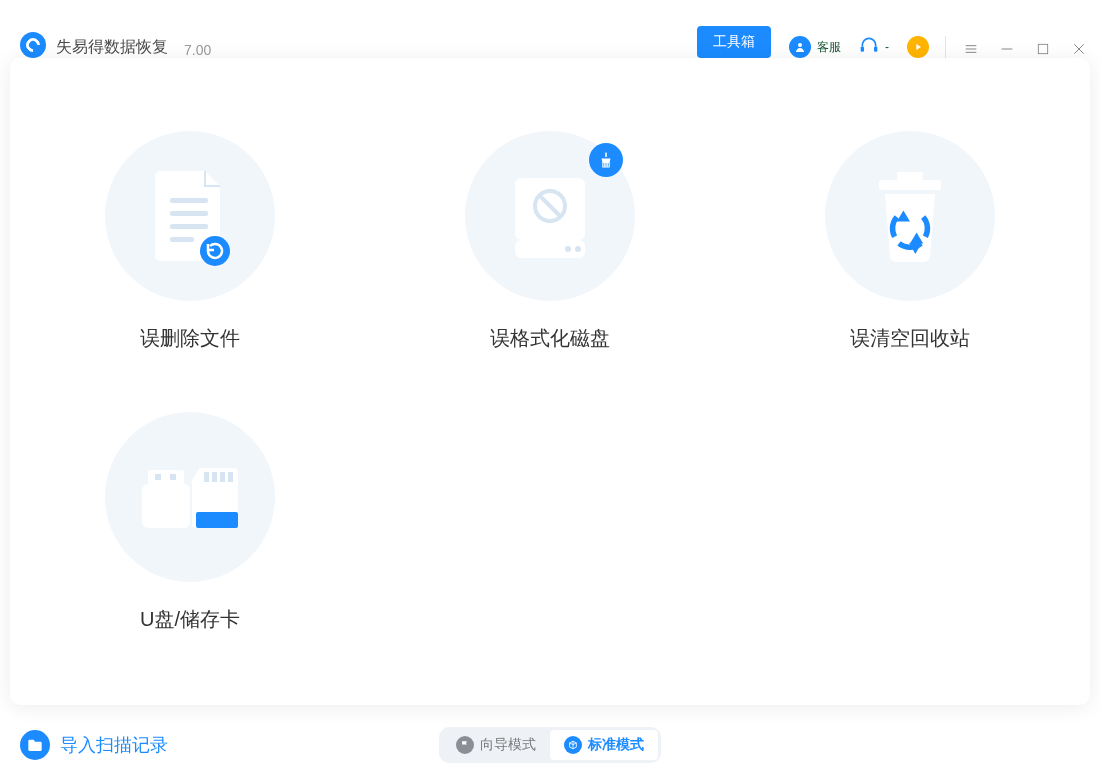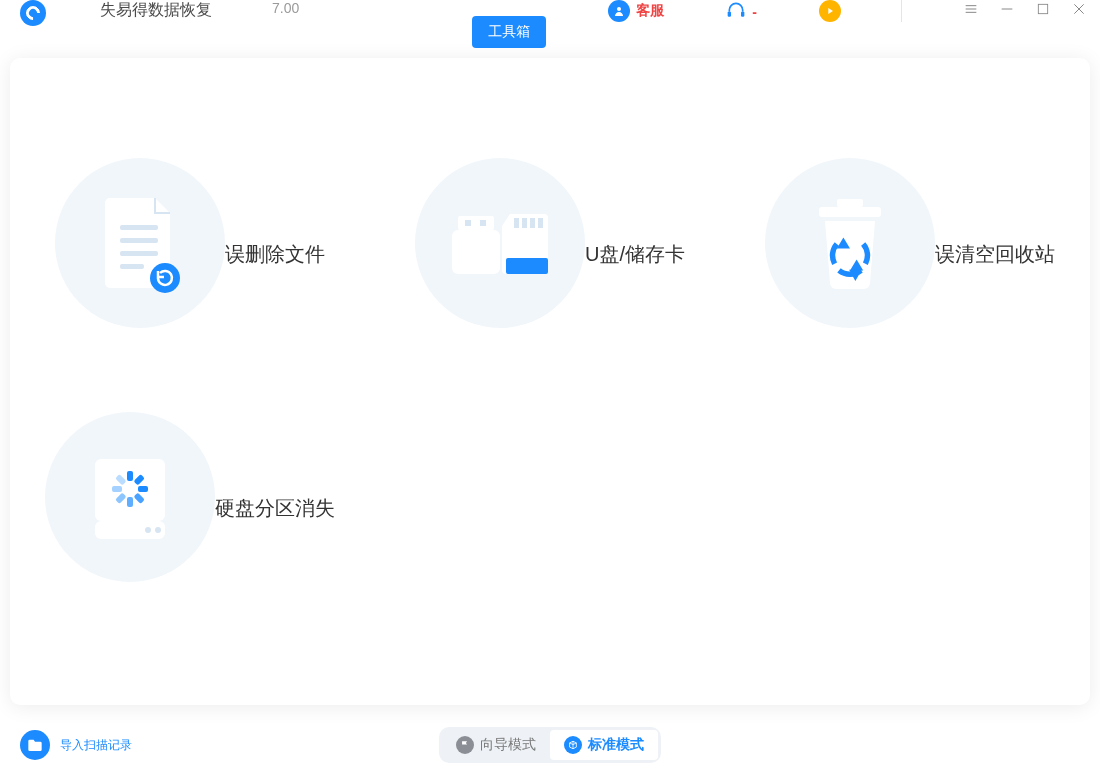--- a/index.html
+++ b/index.html
@@ -10,24 +10,23 @@
   height: 775px;
   overflow: hidden;
   display: flex;
   flex-direction: column;
 }
 
 
 .titlebar {
   height: 58px;
   display: flex;
-  align-items: flex-start;
+  align-items: flex-end;
   padding: 0 12px 0 20px;
   background: #ffffff;
-  gap: 44px;
 }
 .logo {
   width: 26px;
   height: 26px;
   border-radius: 50%;
   background: #1b8bff;
   display: flex;
   align-items: center;
   justify-content: center;
   margin-right: 10px;
@@ -60,23 +59,22 @@
   font-size: 14px;
   cursor: pointer;
   margin-right: 18px;
   margin-top: 16px;
 }
 .title-icon-btn {
   display: flex;
   align-items: center;
   margin-right: 18px;
   cursor: pointer;
-  font-size: 14px;
-  color: #ef4444;
-  font-weight: bold;
+  font-size: 12px;
+  color: #14532d;
 }
 .title-icon-btn .circ {
   width: 22px;
   height: 22px;
   border-radius: 50%;
   display: flex;
   align-items: center;
   justify-content: center;
   margin-right: 6px;
 }
@@ -120,20 +118,21 @@
 }
 .grid {
   display: grid;
   grid-template-columns: repeat(3, 1fr);
   grid-template-rows: repeat(2, auto);
   row-gap: 60px;
   justify-items: center;
 }
 .tile {
   display: flex;
+  flex-direction: column;
   align-items: center;
   cursor: pointer;
 }
 .tile-circle {
   width: 170px;
   height: 170px;
   border-radius: 50%;
   background: #f1f6fb;
   display: flex;
   align-items: center;
@@ -164,21 +163,21 @@
   height: 60px;
   display: flex;
   align-items: center;
   padding: 0 20px;
   position: relative;
 }
 .import-link {
   display: flex;
   align-items: center;
   color: #1b8bff;
-  font-size: 12px;
+  font-size: 18px;
   cursor: pointer;
 }
 .import-link .folder-icon {
   width: 30px;
   height: 30px;
   border-radius: 50%;
   background: #1b8bff;
   display: flex;
   align-items: center;
   justify-content: center;
@@ -304,39 +303,38 @@
           <rect x="25" y="58" width="38" height="5" rx="2" fill="#d7e4f1"></rect>
           <rect x="25" y="71" width="24" height="5" rx="2" fill="#d7e4f1"></rect>
           <circle cx="70" cy="85" r="15" fill="#1b8bff"></circle>
           <path d="M63 85 a7 7 0 1 0 2 -5" fill="none" stroke="#fff" stroke-width="2.5"></path>
           <path d="M63 78 l0 6 l6 0" fill="none" stroke="#fff" stroke-width="2.5"></path>
         </svg>
       </div>
       <div class="tile-label">误删除文件</div>
     </div>
 
-
     <div class="tile">
       <div class="tile-circle">
-        <svg width="120" height="90" viewBox="0 0 120 90">
-
-          <rect x="18" y="18" width="36" height="14" rx="2" fill="#ffffff"></rect>
-          <rect x="25" y="22" width="6" height="6" fill="#d7e4f1"></rect>
-          <rect x="40" y="22" width="6" height="6" fill="#d7e4f1"></rect>
-          <rect x="12" y="32" width="48" height="44" rx="6" fill="#ffffff"></rect>
-
-          <path d="M70 16 h34 a4 4 0 0 1 4 4 v52 a4 4 0 0 1 -4 4 h-38 a4 4 0 0 1 -4 -4 v-44 z" fill="#ffffff"></path>
-          <rect x="74" y="20" width="5" height="10" fill="#d7e4f1"></rect>
-          <rect x="82" y="20" width="5" height="10" fill="#d7e4f1"></rect>
-          <rect x="90" y="20" width="5" height="10" fill="#d7e4f1"></rect>
-          <rect x="98" y="20" width="5" height="10" fill="#d7e4f1"></rect>
-          <rect x="66" y="60" width="42" height="16" rx="2" fill="#1b8bff"></rect>
-        </svg>
+        <svg width="100" height="100" viewBox="0 0 100 100">
+          <rect x="15" y="12" width="70" height="62" rx="6" fill="#ffffff"></rect>
+          <circle cx="50" cy="40" r="15" fill="none" stroke="#d7e4f1" stroke-width="4"></circle>
+          <line x1="40" y1="30" x2="60" y2="50" stroke="#d7e4f1" stroke-width="4"></line>
+          <rect x="15" y="74" width="70" height="18" rx="6" fill="#ffffff"></rect>
+          <circle cx="68" cy="83" r="3" fill="#d7e4f1"></circle>
+          <circle cx="78" cy="83" r="3" fill="#d7e4f1"></circle>
+        </svg>
+        <div class="badge">
+          <svg width="18" height="18" viewBox="0 0 24 24" fill="#fff">
+              <path d="M11 2 l2 0 l0 6 l-2 0 z M6 10 h12 l-1 4 h-10 z M7 14 h10 v8 h-10 z"></path>
+              <path d="M9 16 v5 M12 16 v5 M15 16 v5" stroke="#1b8bff" stroke-width="1"></path>
+            </svg>
+        </div>
       </div>
-      <div class="tile-label">U盘/储存卡</div>
+      <div class="tile-label">误格式化磁盘</div>
     </div>
 
     <div class="tile">
       <div class="tile-circle">
         <svg width="90" height="100" viewBox="0 0 90 100">
           <rect x="32" y="6" width="26" height="8" rx="2" fill="#ffffff"></rect>
           <rect x="14" y="14" width="62" height="10" rx="3" fill="#ffffff"></rect>
           <path d="M20 28 h50 l-5 62 a6 6 0 0 1 -6 6 h-28 a6 6 0 0 1 -6 -6 z" fill="#ffffff"></path>
 
           <g transform="translate(45,62) scale(1.1)">
@@ -347,41 +345,38 @@
             <path d="M14 8 a16 16 0 0 0 -2 -18" fill="none" stroke="#1b8bff" stroke-width="5"></path>
             <path d="M-10 14 a16 16 0 0 0 20 0" fill="none" stroke="#1b8bff" stroke-width="5"></path>
           </g>
         </svg>
       </div>
       <div class="tile-label">误清空回收站</div>
     </div>
 
     <div class="tile">
       <div class="tile-circle">
-        <svg width="100" height="100" viewBox="0 0 100 100">
-          <rect x="15" y="12" width="70" height="62" rx="6" fill="#ffffff"></rect>
-          <g transform="translate(50,42)">
-            <g fill="#1b8bff">
-              <rect x="-3" y="-18" width="6" height="10" rx="2" transform="rotate(0)"></rect>
-              <rect x="-3" y="-18" width="6" height="10" rx="2" transform="rotate(45)"></rect>
-              <rect x="-3" y="-18" width="6" height="10" rx="2" transform="rotate(90)"></rect>
-              <rect x="-3" y="-18" width="6" height="10" rx="2" transform="rotate(135)" opacity="0.8"></rect>
-              <rect x="-3" y="-18" width="6" height="10" rx="2" transform="rotate(180)" opacity="0.7"></rect>
-              <rect x="-3" y="-18" width="6" height="10" rx="2" transform="rotate(225)" opacity="0.5"></rect>
-              <rect x="-3" y="-18" width="6" height="10" rx="2" transform="rotate(270)" opacity="0.4"></rect>
-              <rect x="-3" y="-18" width="6" height="10" rx="2" transform="rotate(315)" opacity="0.3"></rect>
-            </g>
-          </g>
-          <rect x="15" y="74" width="70" height="18" rx="6" fill="#ffffff"></rect>
-          <circle cx="68" cy="83" r="3" fill="#d7e4f1"></circle>
-          <circle cx="78" cy="83" r="3" fill="#d7e4f1"></circle>
+        <svg width="120" height="90" viewBox="0 0 120 90">
+
+          <rect x="18" y="18" width="36" height="14" rx="2" fill="#ffffff"></rect>
+          <rect x="25" y="22" width="6" height="6" fill="#d7e4f1"></rect>
+          <rect x="40" y="22" width="6" height="6" fill="#d7e4f1"></rect>
+          <rect x="12" y="32" width="48" height="44" rx="6" fill="#ffffff"></rect>
+
+          <path d="M70 16 h34 a4 4 0 0 1 4 4 v52 a4 4 0 0 1 -4 4 h-38 a4 4 0 0 1 -4 -4 v-44 z" fill="#ffffff"></path>
+          <rect x="74" y="20" width="5" height="10" fill="#d7e4f1"></rect>
+          <rect x="82" y="20" width="5" height="10" fill="#d7e4f1"></rect>
+          <rect x="90" y="20" width="5" height="10" fill="#d7e4f1"></rect>
+          <rect x="98" y="20" width="5" height="10" fill="#d7e4f1"></rect>
+          <rect x="66" y="60" width="42" height="16" rx="2" fill="#1b8bff"></rect>
         </svg>
       </div>
-      <div class="tile-label">硬盘分区消失</div>
-    </div>
+      <div class="tile-label">U盘/储存卡</div>
+    </div>
+
 
 
   </div>
 </div>
 
 <div class="footer">
   <div class="import-link">
     <span class="folder-icon">
       <svg width="16" height="14" viewBox="0 0 24 20" fill="#fff">
           <path d="M2 4 a2 2 0 0 1 2 -2 h6 l2 3 h8 a2 2 0 0 1 2 2 v10 a2 2 0 0 1 -2 2 h-16 a2 2 0 0 1 -2 -2 z"></path>

